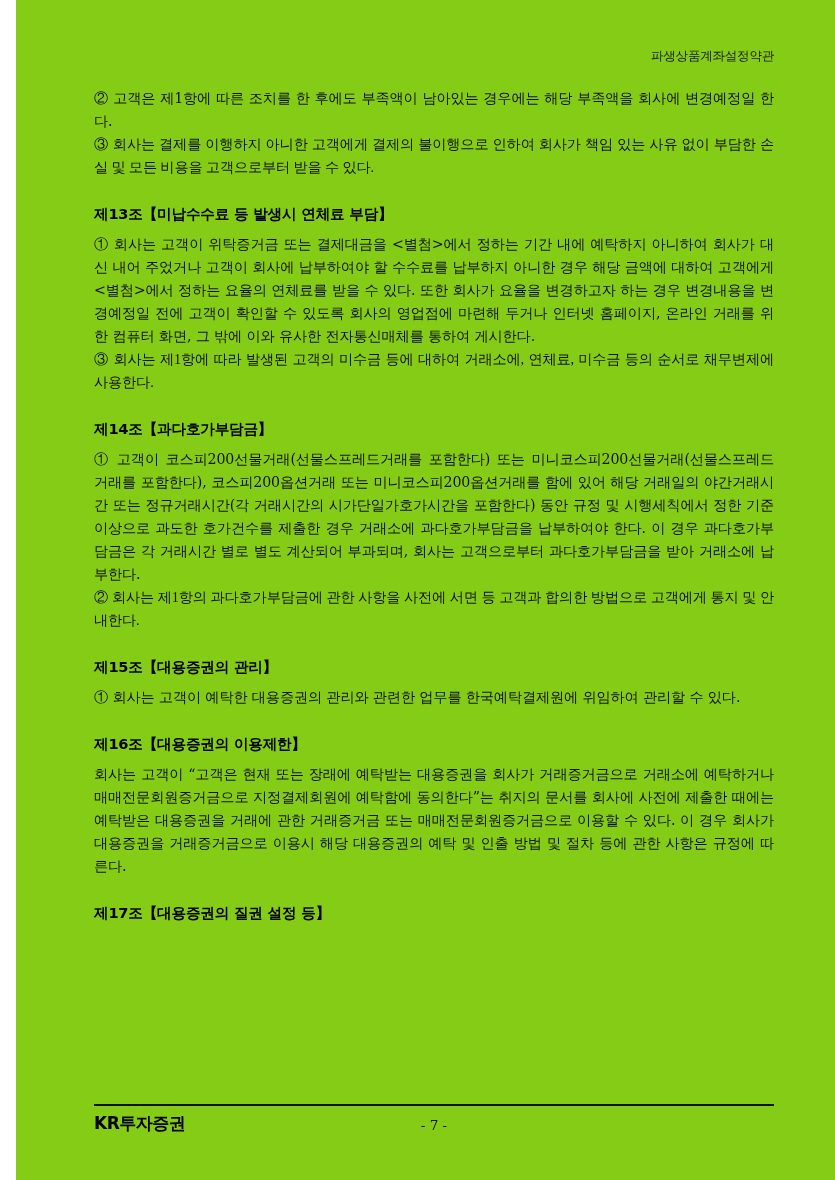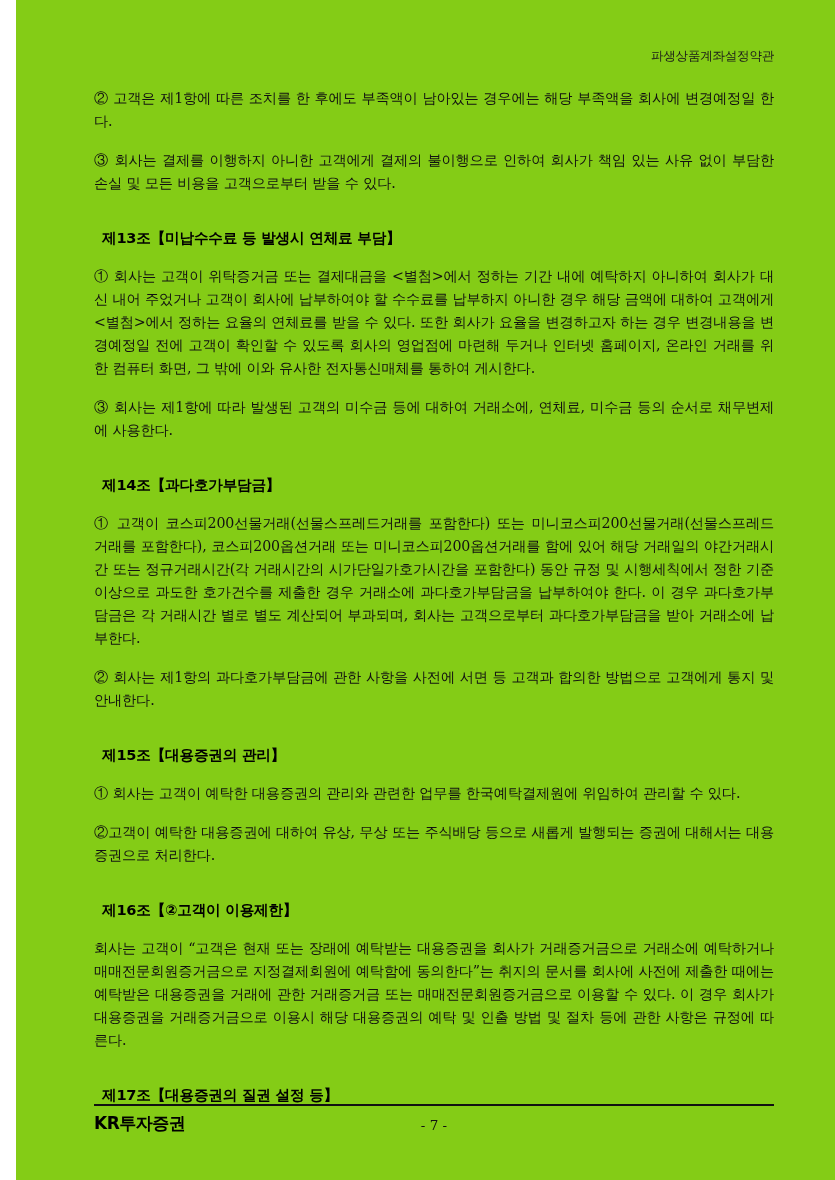--- a/index.html
+++ b/index.html
@@ -40,23 +40,23 @@
   p {
     margin: 0;
     font-size: 14.2px;
     line-height: 1.62;
     text-align: justify;
     text-justify: inter-character;
     letter-spacing: -0.15px;
     color: #111;
     font-family: "DejaVu Serif", "Liberation Serif", serif;
   }
-  .para + .para { margin-top: 16px; }
+  .para + .para { margin-top: 0px; font-family: Liberation Serif, serif; }
   h2.article {
-    margin: 8px;
+    margin: 0;
     font-size: 14.6px;
     font-weight: bold;
     letter-spacing: -0.2px;
     font-family: "DejaVu Sans", "Liberation Sans", sans-serif;
     color: #000;
   }
   .block { margin-bottom: 0; }
   .spacer-lg { height: 26px; }
   .spacer-sm { height: 9px; }
 
@@ -127,27 +127,26 @@
       <p class="para">① 고객이 코스피200선물거래(선물스프레드거래를 포함한다) 또는 미니코스피200선물거래(선물스프레드거래를 포함한다), 코스피200옵션거래 또는 미니코스피200옵션거래를 함에 있어  해당 거래일의 야간거래시간 또는 정규거래시간(각 거래시간의 시가단일가호가시간을 포함한다) 동안 규정 및 시행세칙에서 정한 기준 이상으로 과도한 호가건수를 제출한 경우 거래소에 과다호가부담금을 납부하여야 한다. 이 경우 과다호가부담금은 각 거래시간 별로 별도 계산되어 부과되며, 회사는 고객으로부터 과다호가부담금을 받아 거래소에 납부한다.</p>
       <p class="para">② 회사는 제1항의 과다호가부담금에 관한 사항을 사전에 서면 등 고객과 합의한 방법으로 고객에게 통지 및 안내한다.</p>
     </div>
 
     <div class="spacer-lg"></div>
 
     <div class="block">
       <h2 class="article">제15조【대용증권의 관리】</h2>
       <div class="spacer-sm"></div>
       <p class="para">① 회사는 고객이 예탁한 대용증권의 관리와 관련한 업무를 한국예탁결제원에 위임하여 관리할 수 있다.</p>
-      <p class="para">②고객이 예탁한 대용증권에 대하여 유상, 무상 또는 주식배당 등으로 새롭게 발행되는 증권에 대해서는 대용증권으로 처리한다.</p>
     </div>
 
     <div class="spacer-lg"></div>
 
     <div class="block">
-      <h2 class="article">제16조【②고객이 이용제한】</h2>
+      <h2 class="article">제16조【대용증권의 이용제한】</h2>
       <div class="spacer-sm"></div>
       <p class="para">회사는 고객이 “고객은 현재 또는 장래에 예탁받는 대용증권을 회사가 거래증거금으로 거래소에 예탁하거나 매매전문회원증거금으로 지정결제회원에 예탁함에 동의한다”는 취지의 문서를 회사에 사전에 제출한 때에는 예탁받은 대용증권을 거래에 관한 거래증거금 또는 매매전문회원증거금으로 이용할 수 있다. 이 경우 회사가 대용증권을 거래증거금으로 이용시 해당 대용증권의 예탁 및 인출 방법 및 절차 등에 관한 사항은 규정에 따른다.</p>
     </div>
 
     <div class="spacer-lg"></div>
 
     <div class="block">
       <h2 class="article">제17조【대용증권의 질권 설정 등】</h2>
     </div>
 

